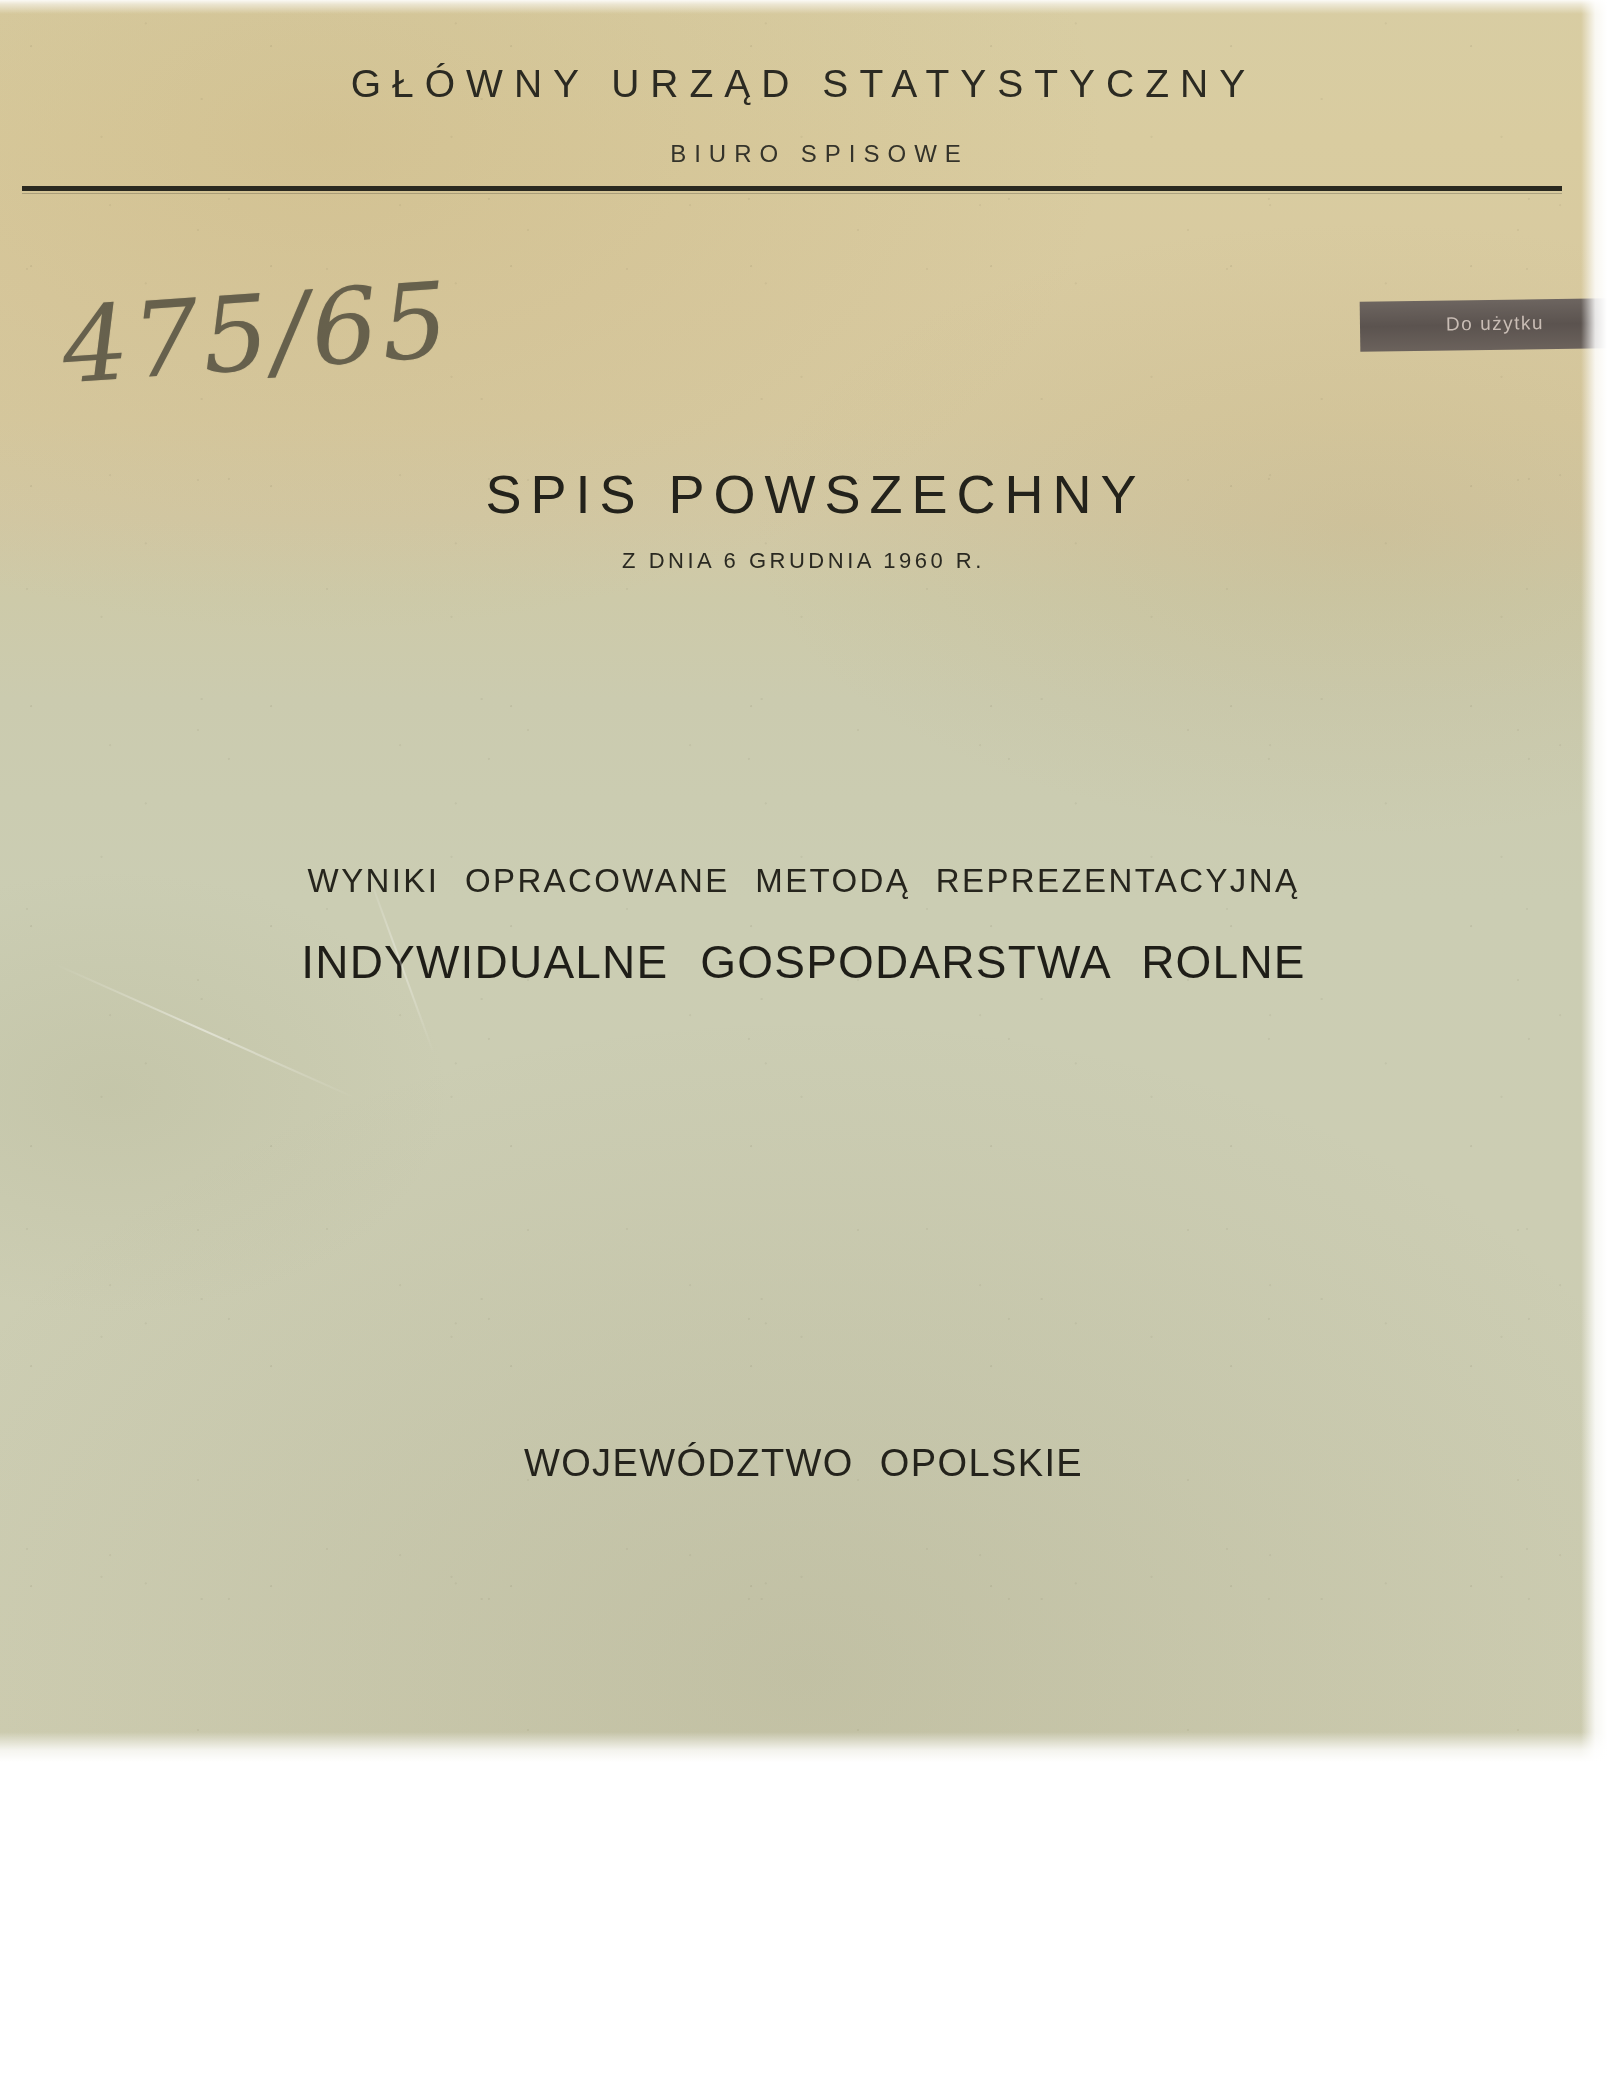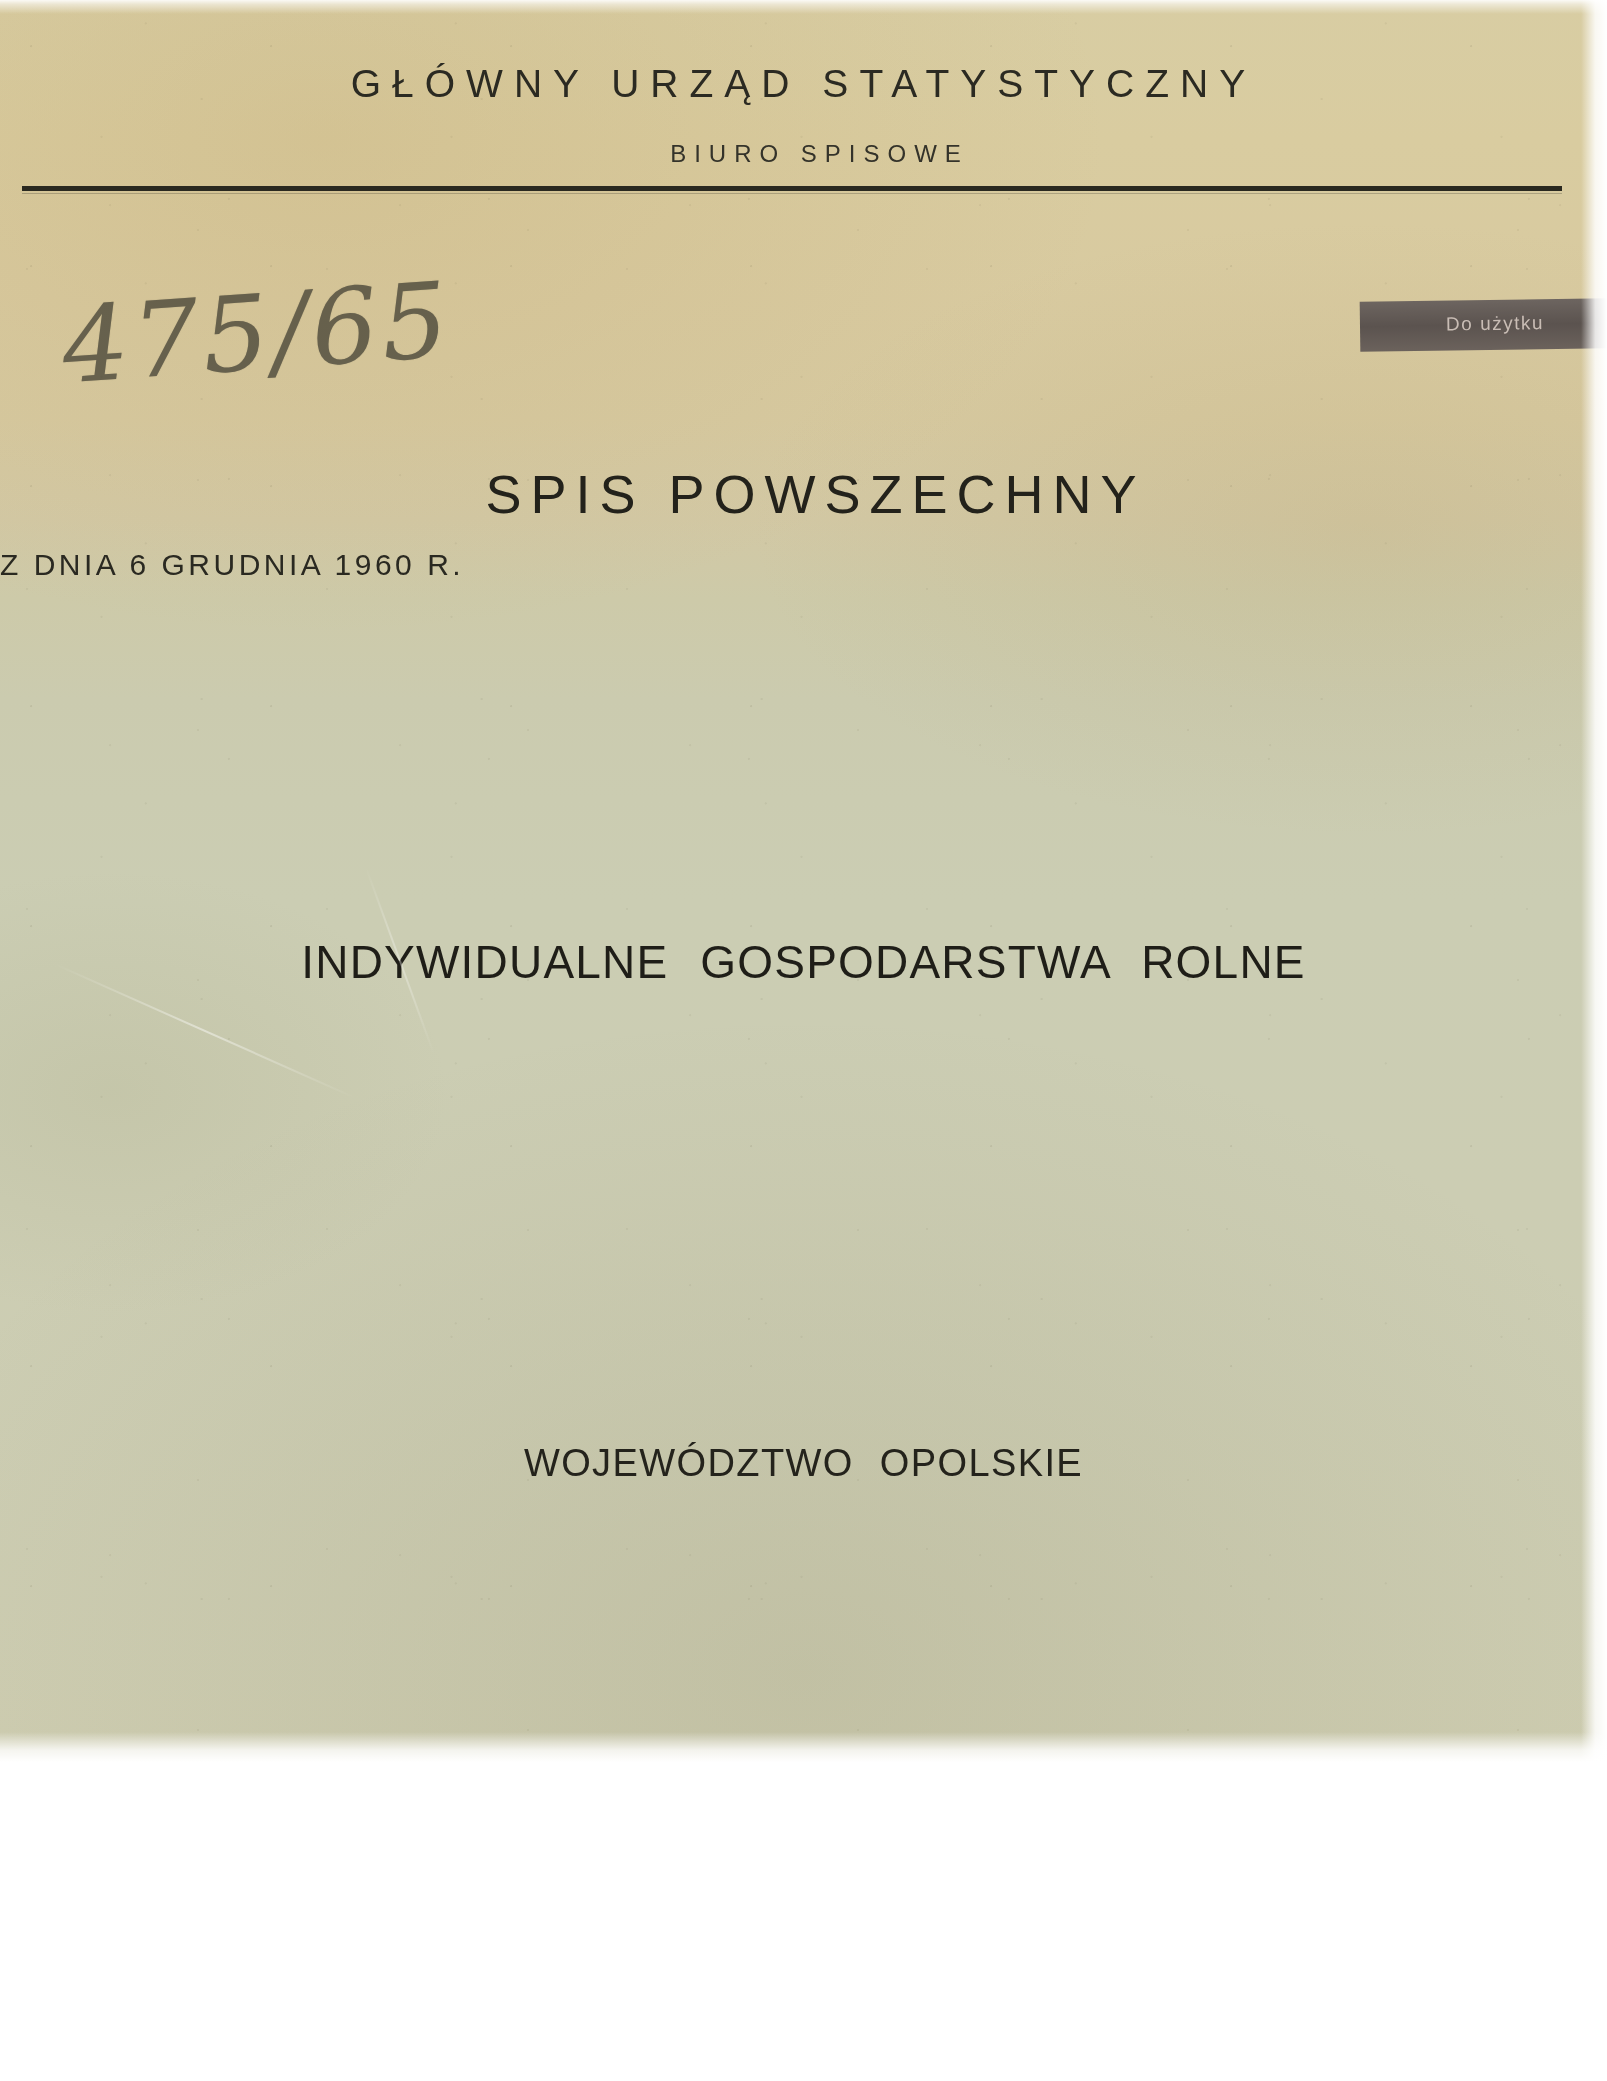--- a/index.html
+++ b/index.html
@@ -176,22 +176,22 @@
     letter-spacing: 9px;
     color: #23221b;
     font-weight: 400;
     padding-left: 12px;
   }
   .title-date {
     position: absolute;
     top: 548px;
     left: 0;
     width: 100%;
-    text-align: left;
-    font-size: 30px;
+    text-align: center;
+    font-size: 22px;
     letter-spacing: 3.5px;
     color: #2a2921;
     font-weight: 400;
   }
   .subtitle-method {
     position: absolute;
     top: 862px;
     left: 0;
     width: 100%;
     text-align: center;
@@ -264,20 +264,21 @@
   <div class="handwriting">475/65</div>
 
   <div class="stamp">
     <span class="stamp-text">Do użytku</span>
   </div>
 
   <div class="title-main">SPIS POWSZECHNY</div>
 
   <div class="title-date">Z DNIA 6 GRUDNIA 1960 R.</div>
 
+  <div class="subtitle-method">WYNIKI OPRACOWANE METODĄ REPREZENTACYJNĄ</div>
 
   <div class="subtitle-topic">INDYWIDUALNE GOSPODARSTWA ROLNE</div>
 
   <div class="region">WOJEWÓDZTWO OPOLSKIE</div>
 
   <div class="crease"></div>
   <div class="crease2"></div>
 
   <div class="edge-top"></div>
   <div class="edge-right"></div>

